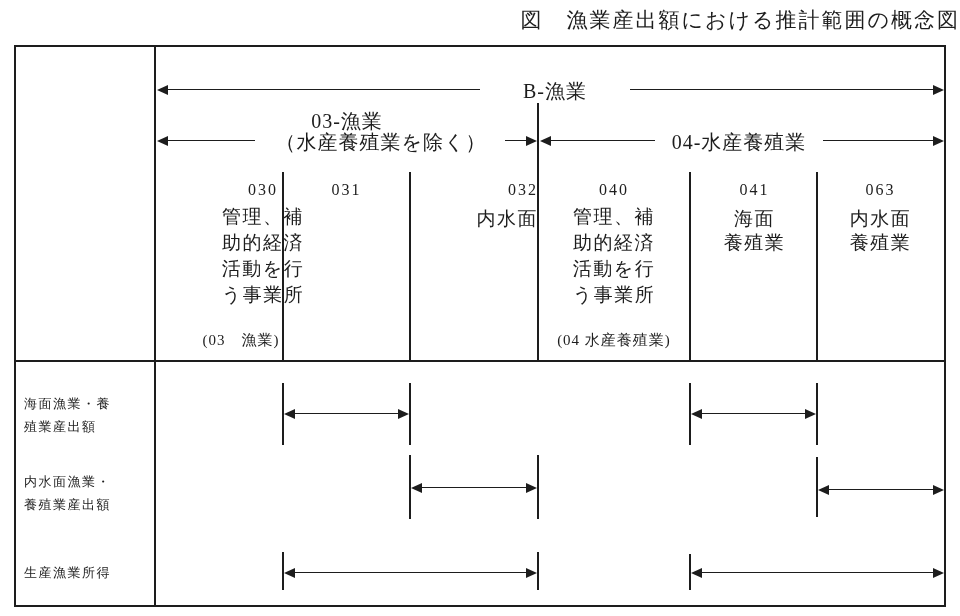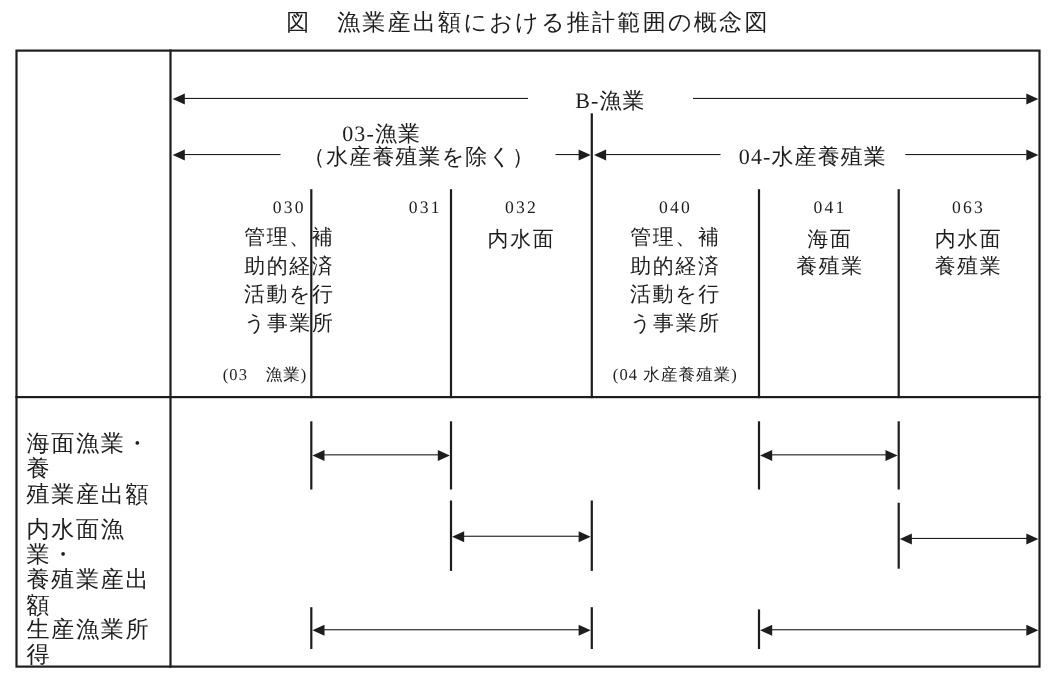--- a/index.html
+++ b/index.html
@@ -2,21 +2,21 @@
 <html><head>
 <meta charset="utf-8">
 <style>
   html,body{margin:0;padding:0;background:#fff;}
   .figure{
     position:relative;width:960px;height:616px;background:#fff;
     font-family:"Liberation Serif","DejaVu Serif",serif;color:#1d1d1d;
     overflow:hidden;
   }
   .title{
-    position:absolute;left:0;top:6px;width:960px;text-align:center;
+    position:absolute;left:0;top:6px;width:960px;text-align:right;
     font-size:21px;letter-spacing:2px;font-weight:500;
   }
   .frame{
     position:absolute;left:14px;top:45px;width:928px;height:558px;
     border:2px solid #1d1d1d;
   }
   .vline{position:absolute;width:2px;background:#1d1d1d;}
   .hline{position:absolute;height:2px;background:#1d1d1d;}
   .aline{position:absolute;height:0;border-top:1.5px solid #1d1d1d;}
   .tick{position:absolute;width:2px;background:#1d1d1d;}
@@ -24,21 +24,21 @@
   .ah.l{border-right:11px solid #1d1d1d;}
   .ah.r{border-left:11px solid #1d1d1d;}
   .spanlab{position:absolute;text-align:center;font-size:20px;letter-spacing:1px;white-space:nowrap;}
   .col{position:absolute;top:181px;text-align:center;}
   .code{font-size:16px;letter-spacing:2px;}
   .clabel{font-size:19px;letter-spacing:1.5px;line-height:26px;}
   .clabel.short{line-height:24px;margin-top:8px;}
   .clabel.single{margin-top:20px;}
   .clabel.long{margin-top:5px;}
   .note{position:absolute;top:150px;left:0;right:0;text-align:center;font-size:15px;letter-spacing:1px;white-space:nowrap;}
-  .rowlabel{position:absolute;left:24px;width:130px;font-size:21px;letter-spacing:1.5px;line-height:23px;}
+  .rowlabel{position:absolute;left:24px;width:130px;font-size:13px;letter-spacing:1.5px;line-height:23px;}
 </style>
 </head>
 <body>
 
 <div class="figure">
 
   <div class="title">図　漁業産出額における推計範囲の概念図</div>
 
   <div class="frame"></div>
   <div class="vline" style="left:154px;top:45px;height:562px;"></div>
@@ -78,25 +78,25 @@
     <div class="code">030</div>
     <div class="clabel long">
       <div>管理、補</div>
       <div>助的経済</div>
       <div>活動を行</div>
       <div>う事業所</div>
     </div>
     <div class="note">(03　漁業)</div>
   </div>
 
-  <div class="col" style="left:283px;width:127px;margin-left:40px;">
+  <div class="col" style="left:283px;width:127px;">
     <div class="code">031</div>
   </div>
 
-  <div class="col" style="left:410px;width:128px;">
+  <div class="col" style="left:410px;width:128px;text-align:right;">
     <div class="code">032</div>
     <div class="clabel short">
       <div>内水面</div>
     </div>
   </div>
 
   <div class="col" style="left:538px;width:152px;">
     <div class="code">040</div>
     <div class="clabel long">
       <div>管理、補</div>

